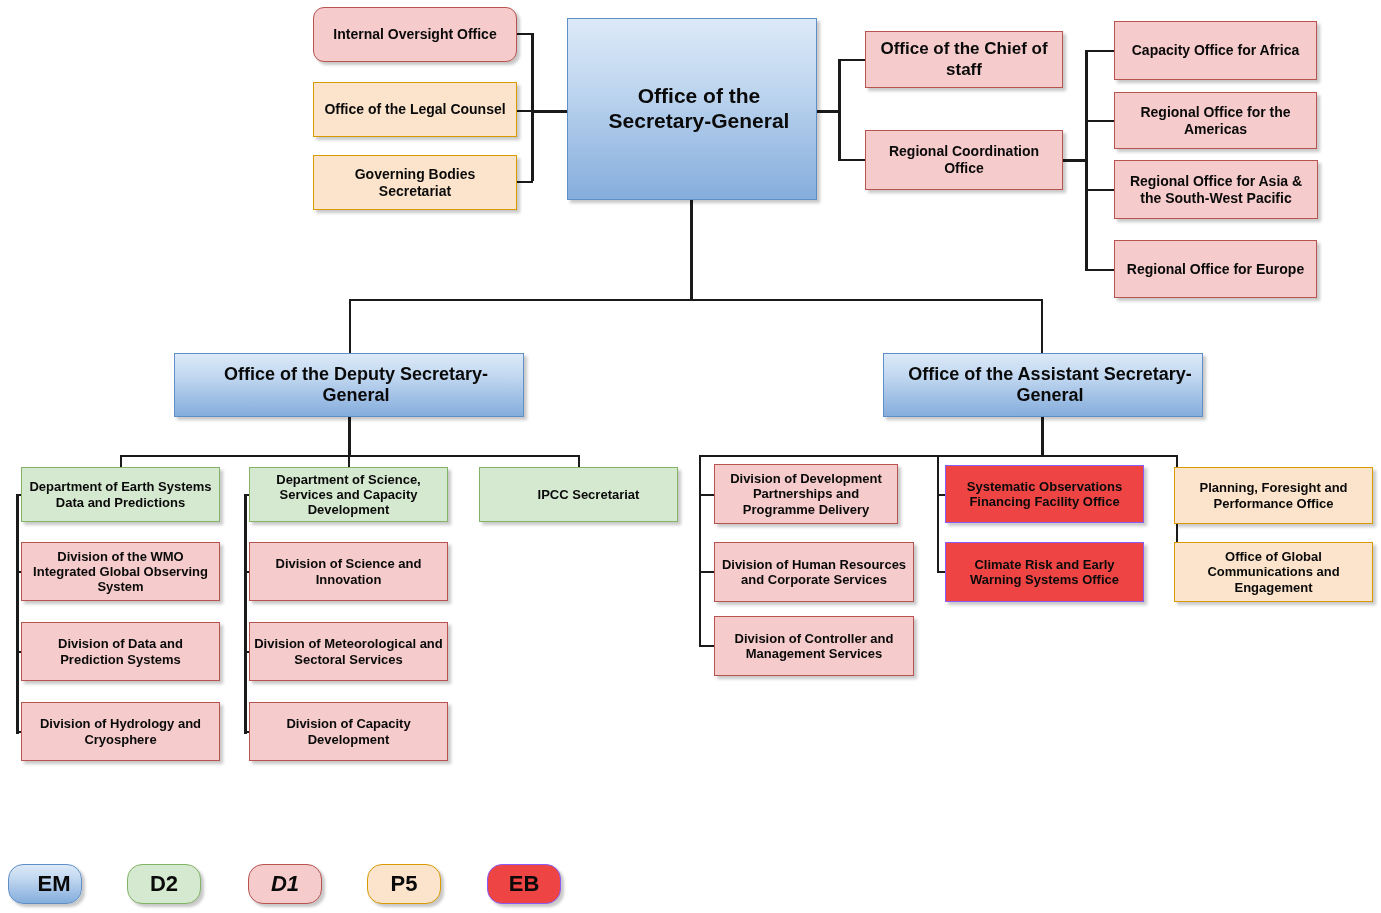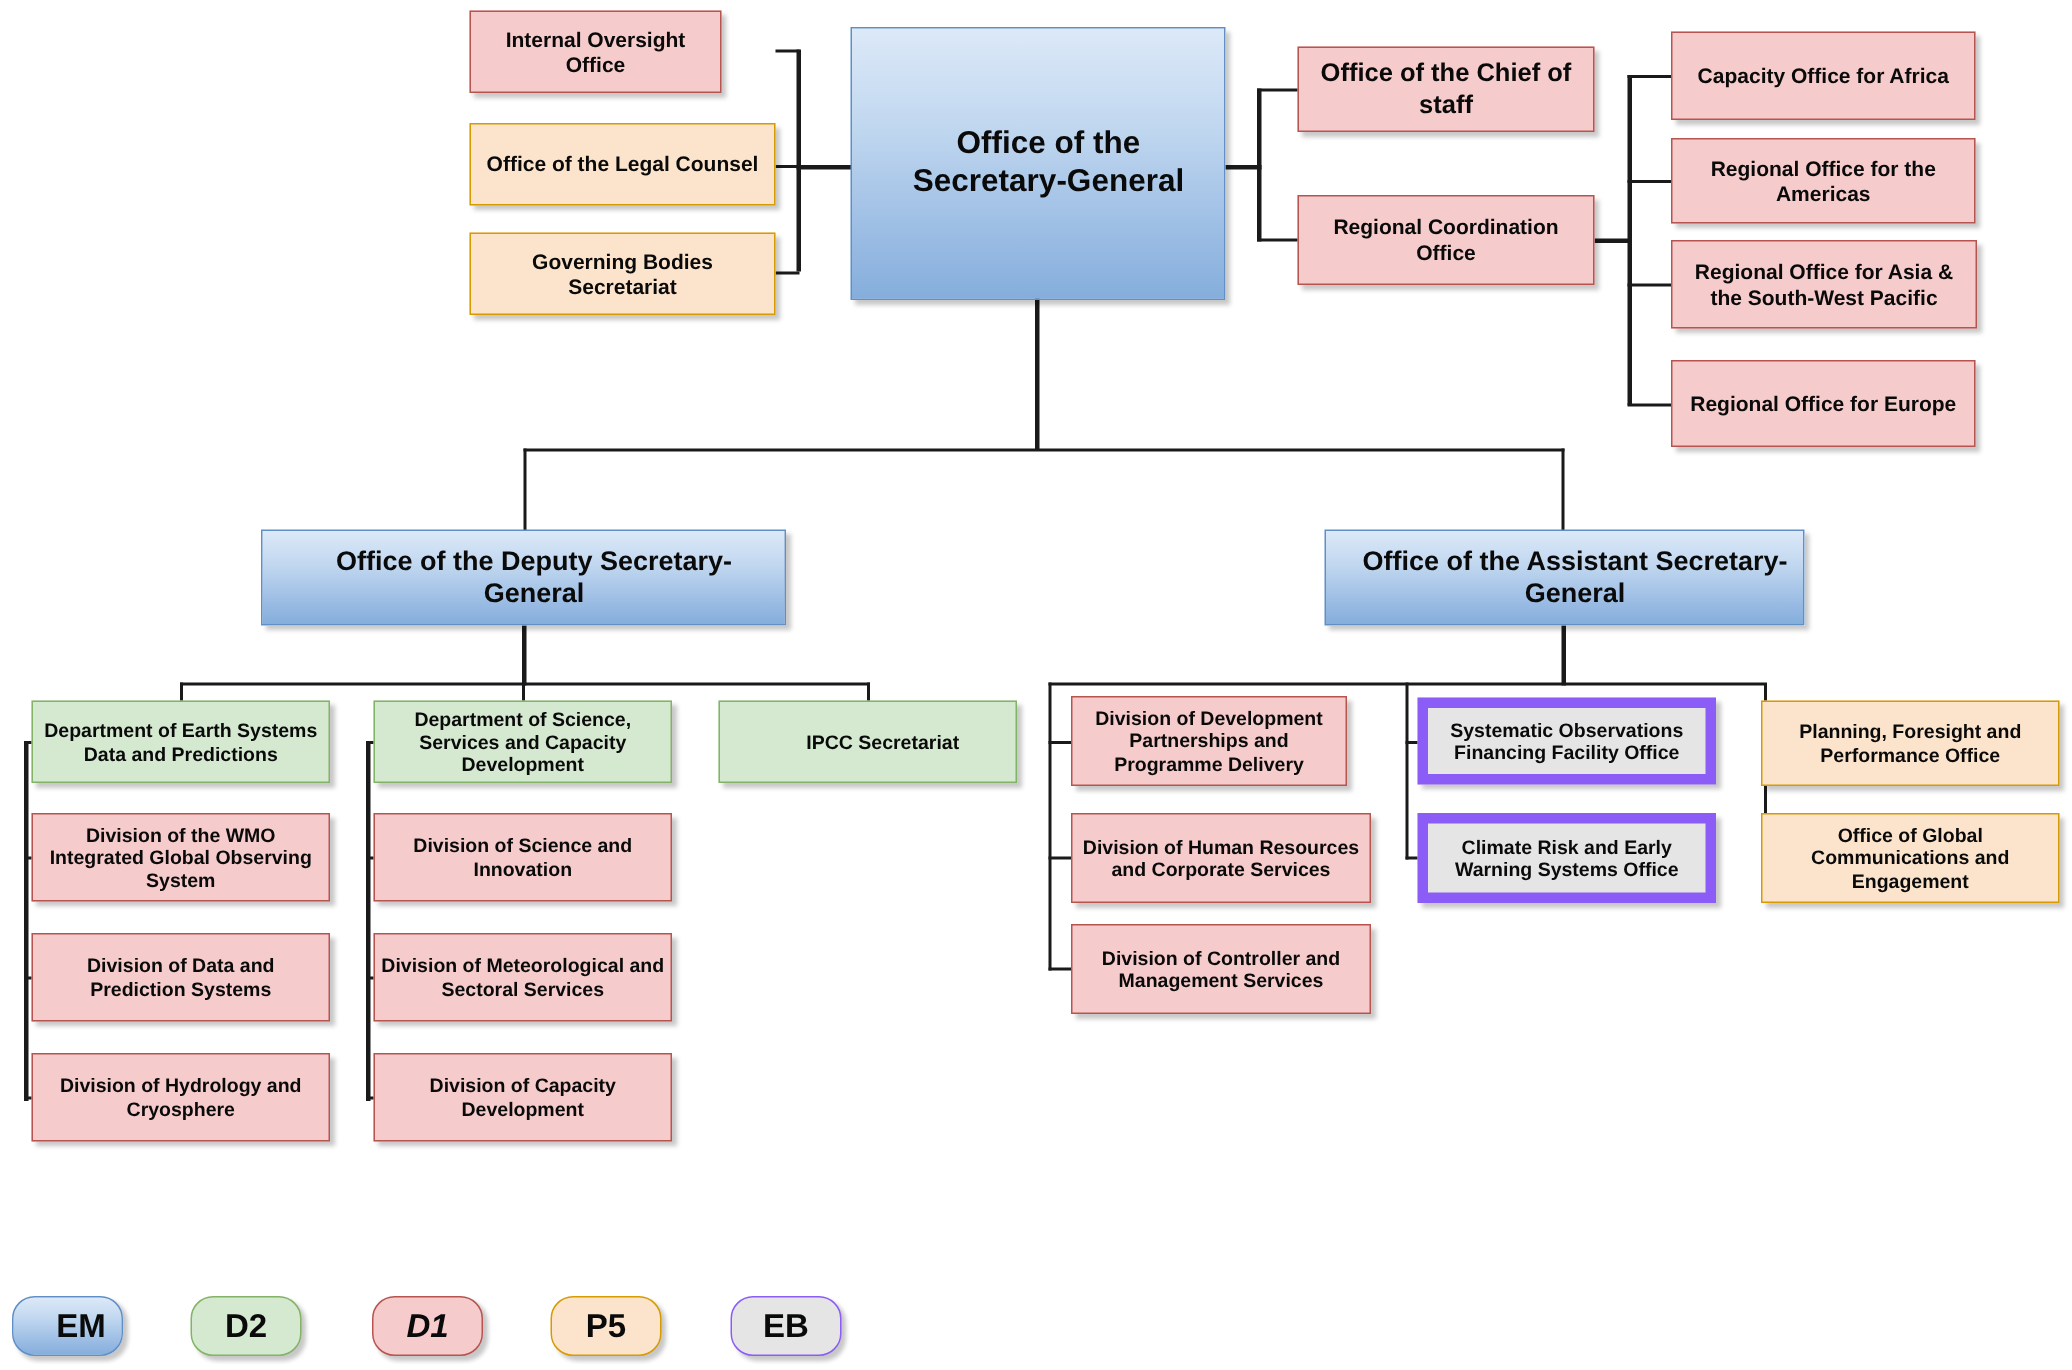--- a/index.html
+++ b/index.html
@@ -47,22 +47,22 @@
     background: #f5cbcb;
     border-color: #b85450;
   }
   
   .p5 {
     background: #fce4cc;
     border-color: #d79b00;
   }
   
   .eb {
-    background: #e5e5e5;
-    border: 7px solid #8b5cf6;
+    background: #ef4444;
+    border: 1px solid #8b5cf6;
   }
 
   .ln {
     position: absolute;
     background: #1a1a1a;
     z-index: 1;
   }
   .lnh { height: 3px; }
   .lnv { width: 3px; }
   .lnh2 { height: 2px; }
@@ -139,21 +139,21 @@
   <div class="ln lnh2" style="left:699px; top:494px; width:15px;"></div>
   <div class="ln lnh2" style="left:699px; top:571px; width:15px;"></div>
   <div class="ln lnh2" style="left:699px; top:645px; width:15px;"></div>
 
   <div class="ln lnh2" style="left:937px; top:494px; width:13px;"></div>
   <div class="ln lnh2" style="left:937px; top:571px; width:13px;"></div>
 
   <div class="ln lnh2" style="left:1176px; top:494px; width:13px;"></div>
   <div class="ln lnh2" style="left:1176px; top:571px; width:13px;"></div>
 
-  <div class="box d1" style="left:313px; top:7px; width:168px; height:55px; font-size:14px;">
+  <div class="box d1" style="left:313px; top:7px; width:204px; height:55px; font-size:14px;border-radius:11px;">
     <span>Internal Oversight Office</span>
   </div>
   <div class="box p5" style="left:313px; top:82px; width:204px; height:55px; font-size:14px;">
     <span>Office of the Legal Counsel</span>
   </div>
   <div class="box p5" style="left:313px; top:155px; width:204px; height:55px; font-size:14px;">
     <span>Governing Bodies Secretariat</span>
   </div>
 
   <div class="box em" style="left:567px; top:18px; width:250px; height:182px; font-size:21px;">

